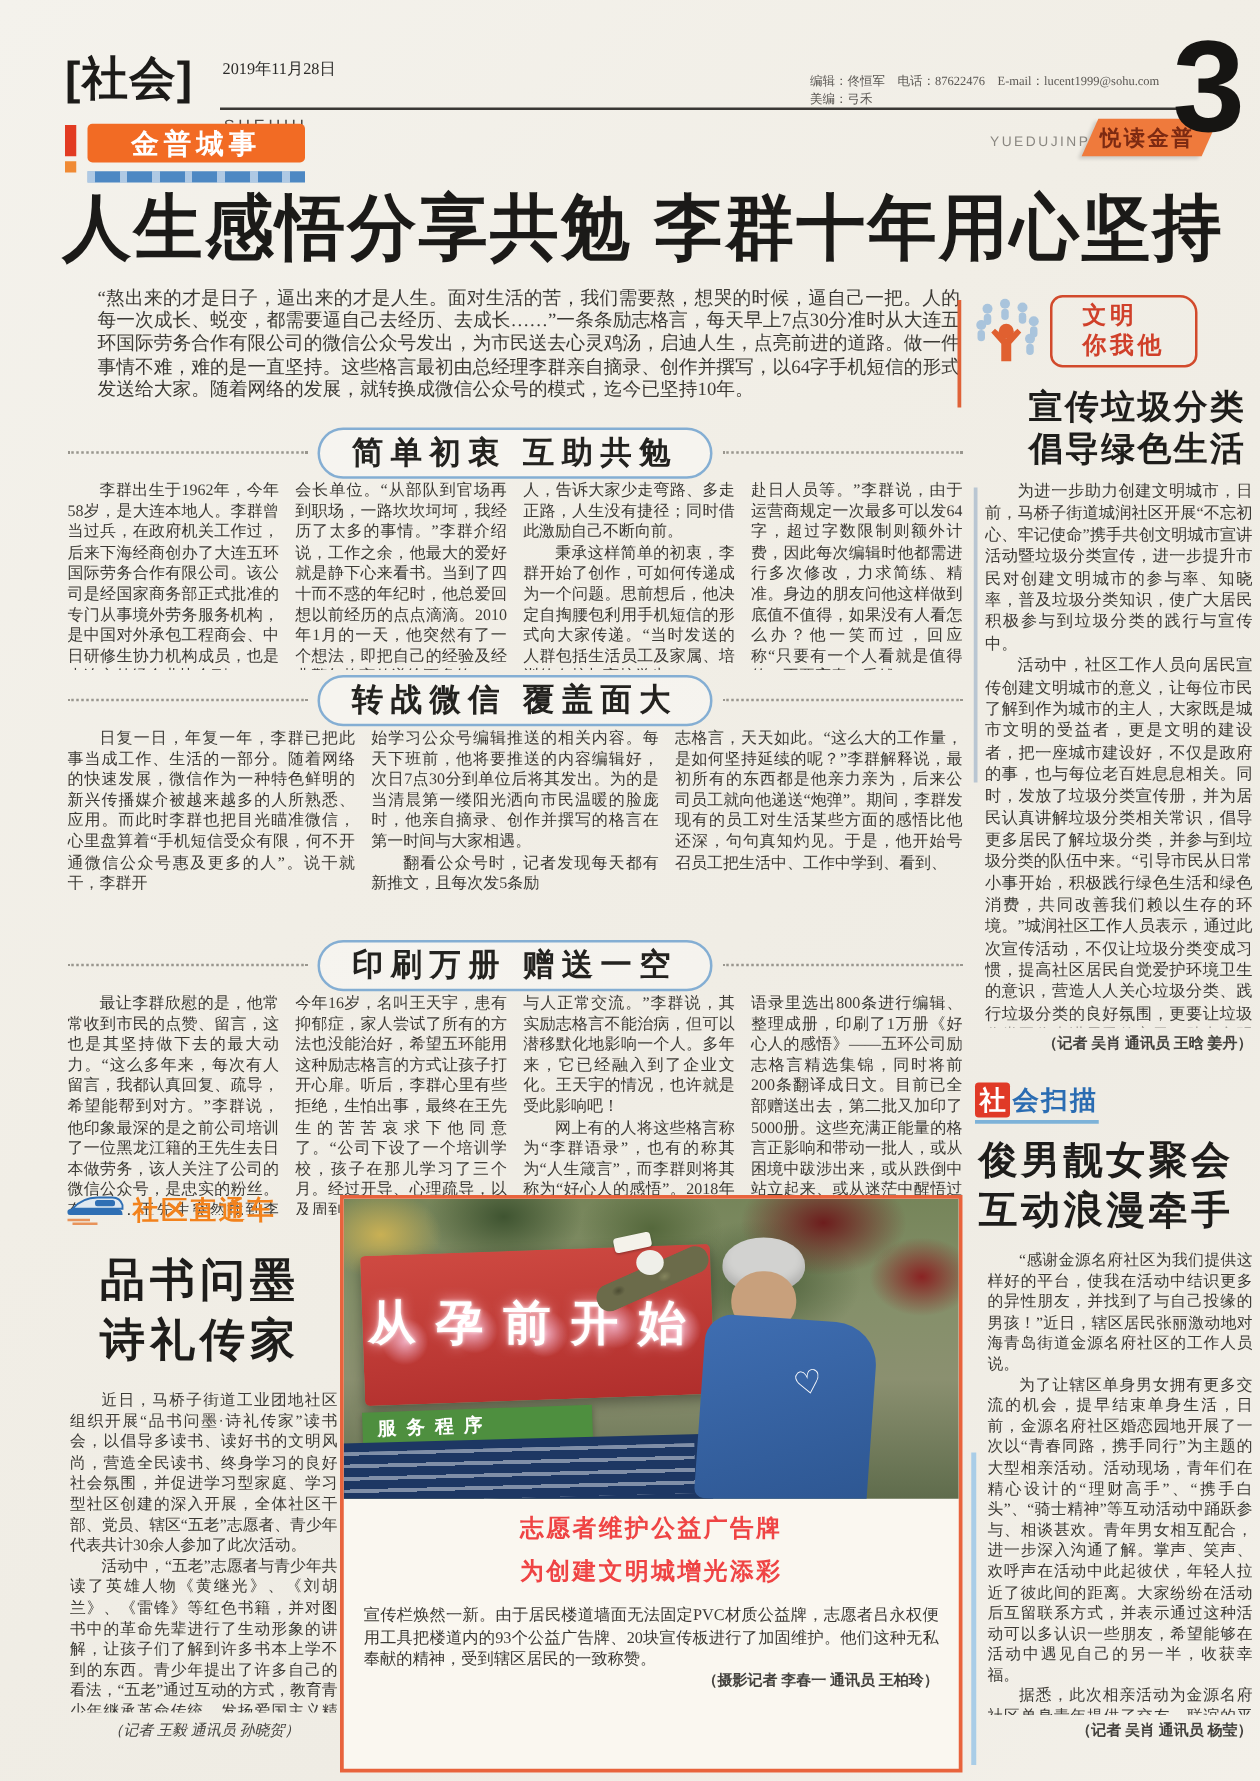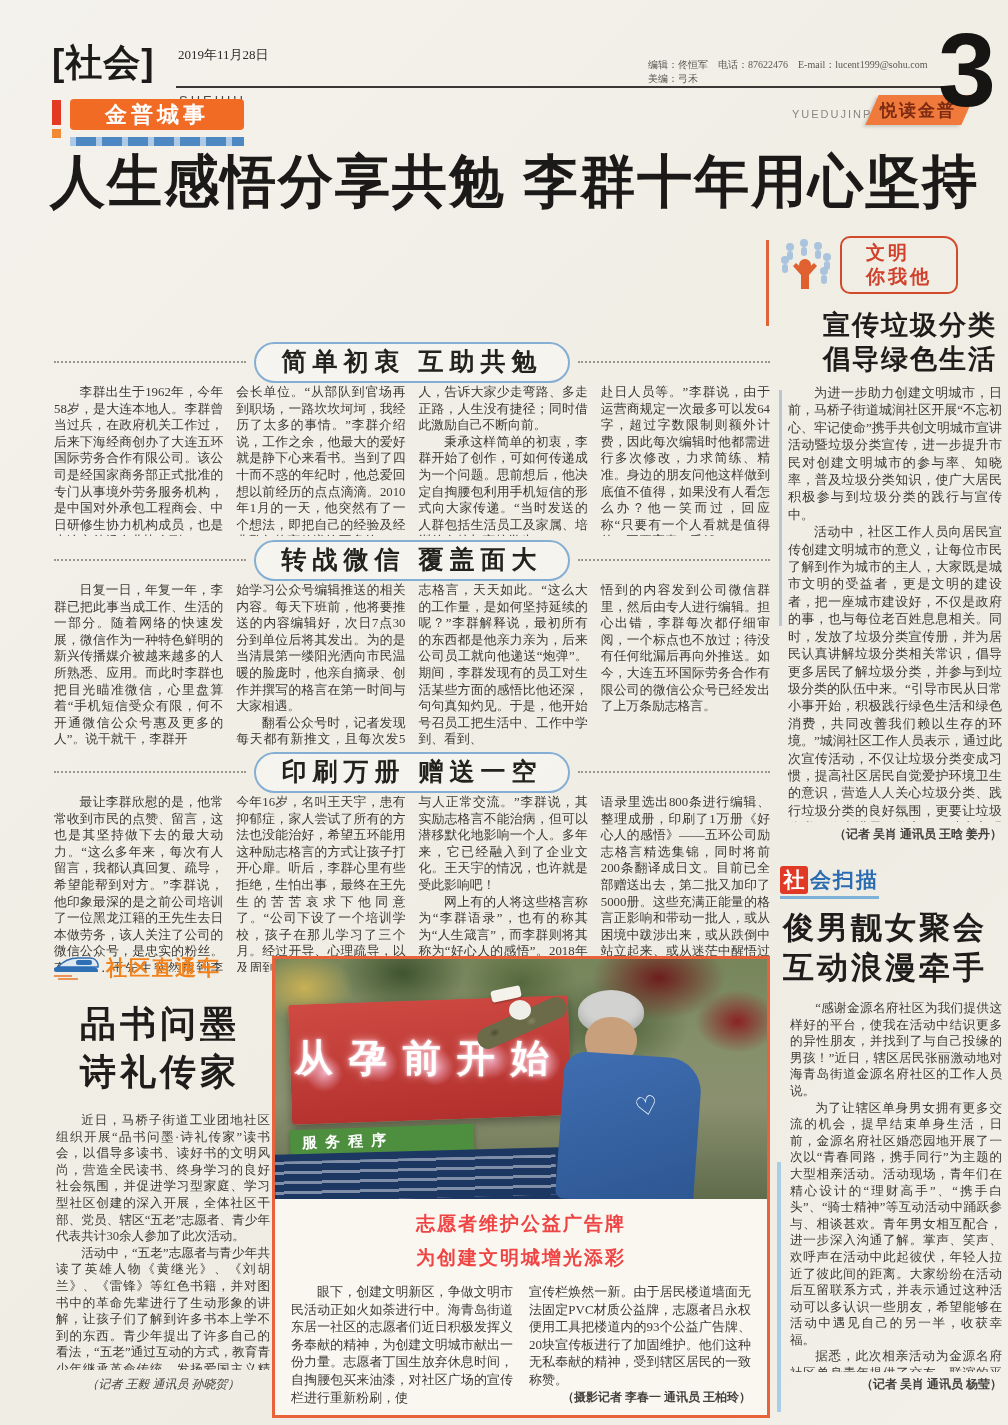--- a/index.html
+++ b/index.html
@@ -147,20 +147,21 @@
   <div class="abs ribbon"></div>
   <div class="abs ribbon-label">悦读金普</div>
   <div class="abs pageno sans">3</div>
 
   <div class="abs excl-bar"></div>
   <div class="abs excl-dot"></div>
   <div class="abs tag-box sans">金普城事</div>
   <div class="abs tag-underbar"></div>
   <h1 class="abs headline sans" style="margin:0">人生感悟分享共勉 李群十年用心坚持</h1>
 
+  <div class="abs lead">“熬出来的才是日子，逼出来的才是人生。面对生活的苦，我们需要熬，想哭的时候，逼自己一把。人的每一次成长、蜕变，都需要逼自己去经历、去成长……”一条条励志格言，每天早上7点30分准时从大连五环国际劳务合作有限公司的微信公众号发出，为市民送去心灵鸡汤，启迪人生，点亮前进的道路。做一件事情不难，难的是一直坚持。这些格言最初由总经理李群亲自摘录、创作并撰写，以64字手机短信的形式发送给大家。随着网络的发展，就转换成微信公众号的模式，迄今已坚持10年。</div>
   <div class="abs lead-rule"></div>
 
   <div class="abs story">
 
     <div class="sec-head">
       <div class="dots"></div>
       <div class="pill sans">简单初衷 互助共勉</div>
       <div class="dots"></div>
     </div>
     <div class="cols h1body">
@@ -187,23 +188,20 @@
     <div class="cols h2body">
       <div class="col">
           <p class="ind">日复一日，年复一年，李群已把此事当成工作、生活的一部分。随着网络的快速发展，微信作为一种特色鲜明的新兴传播媒介被越来越多的人所熟悉、应用。而此时李群也把目光瞄准微信，心里盘算着“手机短信受众有限，何不开通微信公众号惠及更多的人”。说干就干，李群开</p>
         </div>
       <div class="col">
           <p>始学习公众号编辑推送的相关内容。每天下班前，他将要推送的内容编辑好，次日7点30分到单位后将其发出。为的是当清晨第一缕阳光洒向市民温暖的脸庞时，他亲自摘录、创作并撰写的格言在第一时间与大家相遇。</p>
           <p class="ind">翻看公众号时，记者发现每天都有新推文，且每次发5条励</p>
         </div>
       <div class="col">
           <p>志格言，天天如此。“这么大的工作量，是如何坚持延续的呢？”李群解释说，最初所有的东西都是他亲力亲为，后来公司员工就向他递送“炮弹”。期间，李群发现有的员工对生活某些方面的感悟比他还深，句句真知灼见。于是，他开始号召员工把生活中、工作中学到、看到、</p>
-        </div>
-      <div class="col">
-          <p>悟到的内容发到公司微信群里，然后由专人进行编辑。担心出错，李群每次都仔细审阅，一个标点也不放过；待没有任何纰漏后再向外推送。如今，大连五环国际劳务合作有限公司的微信公众号已经发出了上万条励志格言。</p>
         </div>
     </div>
 
     <div class="sec-head">
       <div class="dots"></div>
       <div class="pill sans">印刷万册 赠送一空</div>
       <div class="dots"></div>
     </div>
     <div class="cols h3body">
       <div class="col">
@@ -309,22 +307,19 @@
       <div class="face"></div>
       <div class="vest"></div>
       <div class="heart sans">♡</div>
     </div>
     <div class="pf-caption sans">
       <div>志愿者维护公益广告牌</div>
       <div>为创建文明城增光添彩</div>
     </div>
     <div class="pf-cols">
       <div class="pf-col">
-          <p class="ind">眼下，创建文明新区，争做文明市民活动正如火如荼进行中。海青岛街道东居一社区的志愿者们近日积极发挥义务奉献的精神，为创建文明城市献出一份力量。志愿者丁国生放弃休息时间，自掏腰包买来油漆，对社区广场的宣传栏进行重新粉刷，使</p>
-        </div>
-      <div class="pf-col">
         <p>宣传栏焕然一新。由于居民楼道墙面无法固定PVC材质公益牌，志愿者吕永权便用工具把楼道内的93个公益广告牌、20块宣传板进行了加固维护。他们这种无私奉献的精神，受到辖区居民的一致称赞。</p>
         <p class="byline t-right pf-byline">（摄影记者 李春一 通讯员 王柏玲）</p>
       </div>
     </div>
   </div>
 
 </div>
 
 </body></html>

